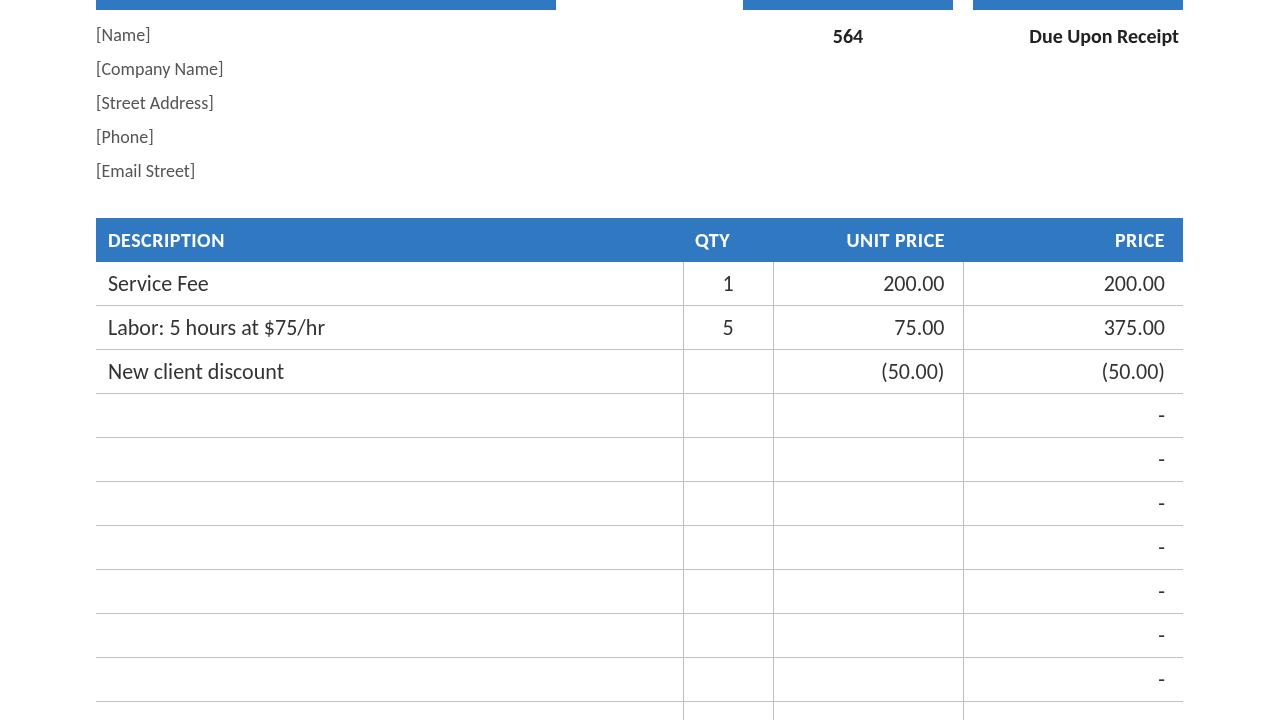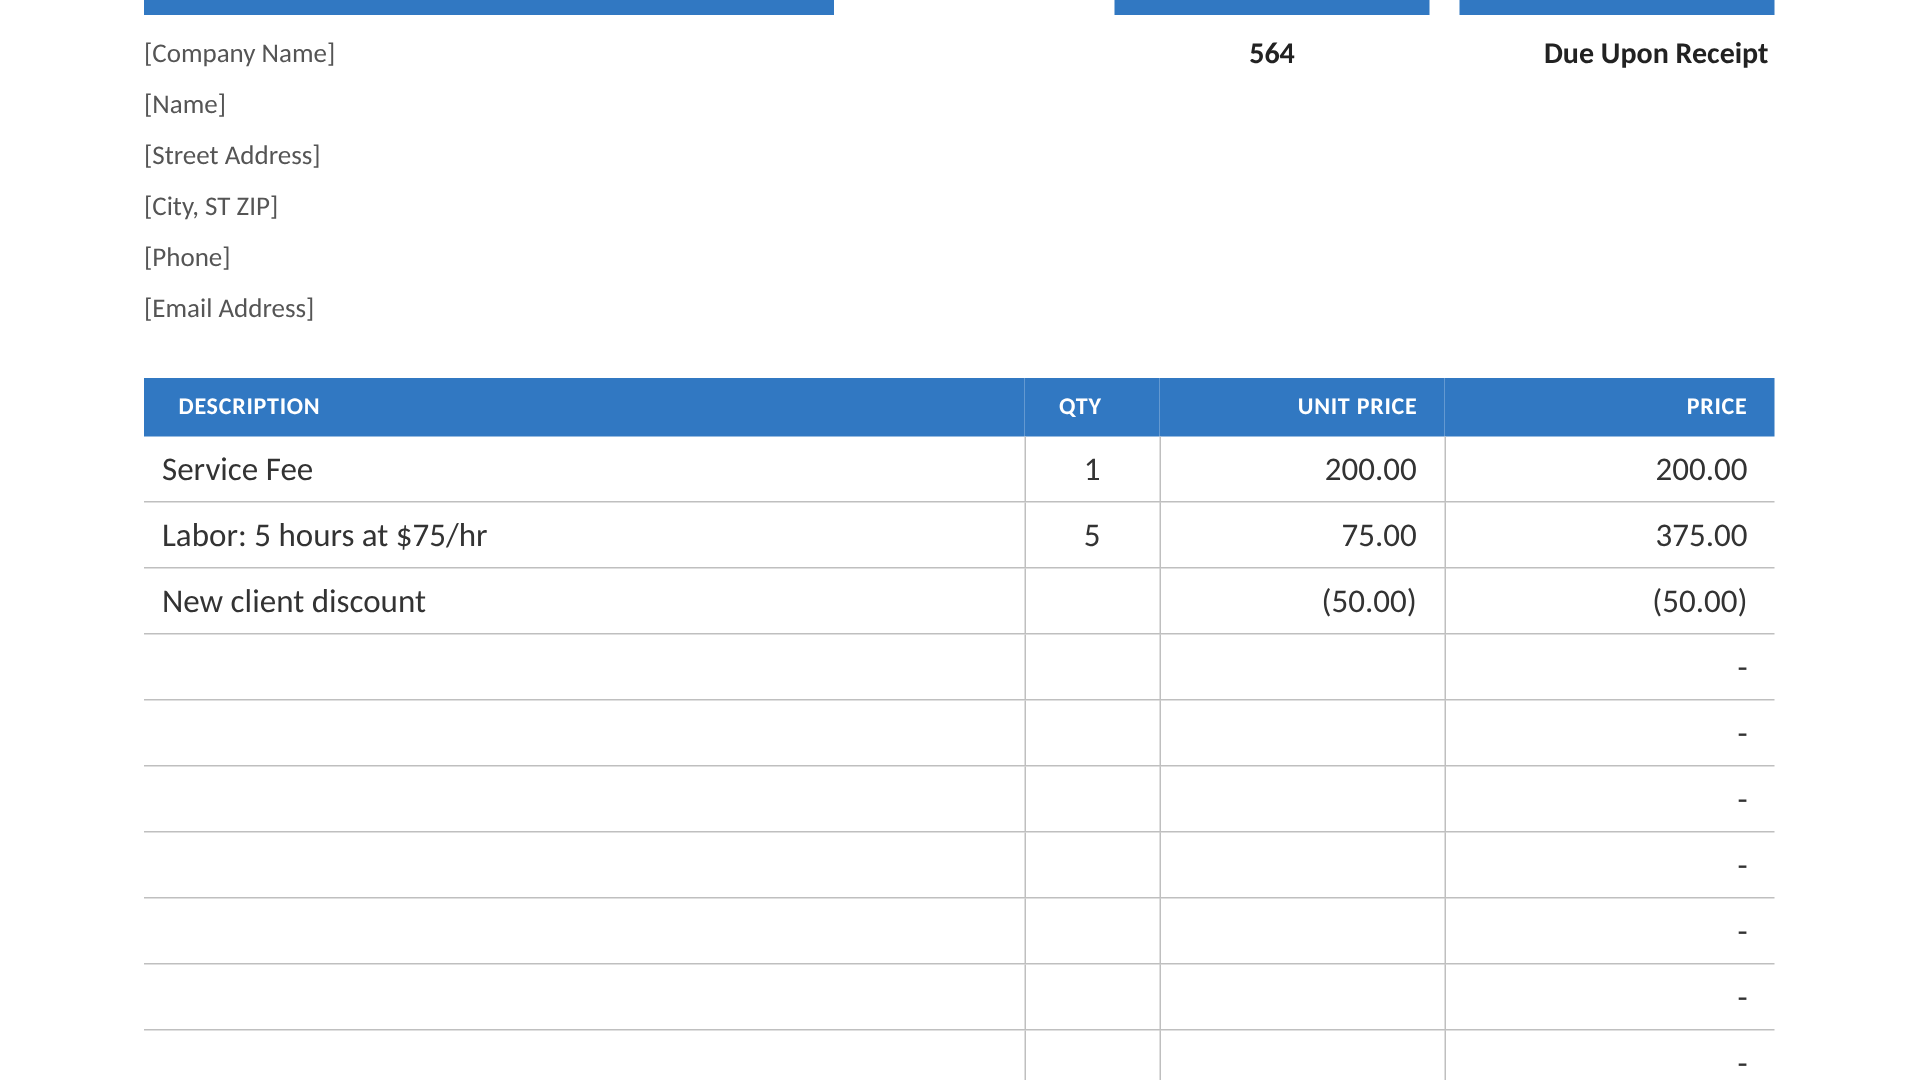--- a/index.html
+++ b/index.html
@@ -65,22 +65,22 @@
   .invoice-table {
     width: 100%;
     margin-top: 36px;
     border-collapse: collapse;
     table-layout: fixed;
   }
   .invoice-table th {
     background: #3178c2;
     color: #fff;
     font-weight: 700;
-    font-size: 16px;
-    padding: 10px 23px;
+    font-size: 20px;
+    padding: 10px 12px;
     text-align: left;
     letter-spacing: 0.5px;
   }
   .invoice-table th.qty { width: 90px; text-align: left; }
   .invoice-table th.unit { width: 190px; text-align: right; padding-right: 18px; margin-top: 40px; }
   .invoice-table th.amount { width: 220px; text-align: right; padding-right: 18px; }
   .invoice-table td {
     border-bottom: 1px solid #bfbfbf;
     padding: 8px 12px;
     font-size: 22px;
@@ -100,26 +100,25 @@
   <div class="header-row">
     <div class="billto-box"></div>
     <div class="right-boxes">
       <div class="right-box"></div>
       <div class="right-box"></div>
     </div>
   </div>
 
   <div class="below-header">
     <div class="billto-fields">
+      <div>[Name]</div>
       <div>[Company Name]</div>
-      <div>[Name]</div>
       <div>[Street Address]</div>
-      <div>[City, ST  ZIP]</div>
       <div>[Phone]</div>
-      <div>[Email Address]</div>
+      <div>[Email Street]</div>
     </div>
     <div class="right-values">
       <div class="right-val">564</div>
       <div class="right-val terms">Due Upon Receipt</div>
     </div>
   </div>
 
   <table class="invoice-table">
     <thead>
       <tr>

